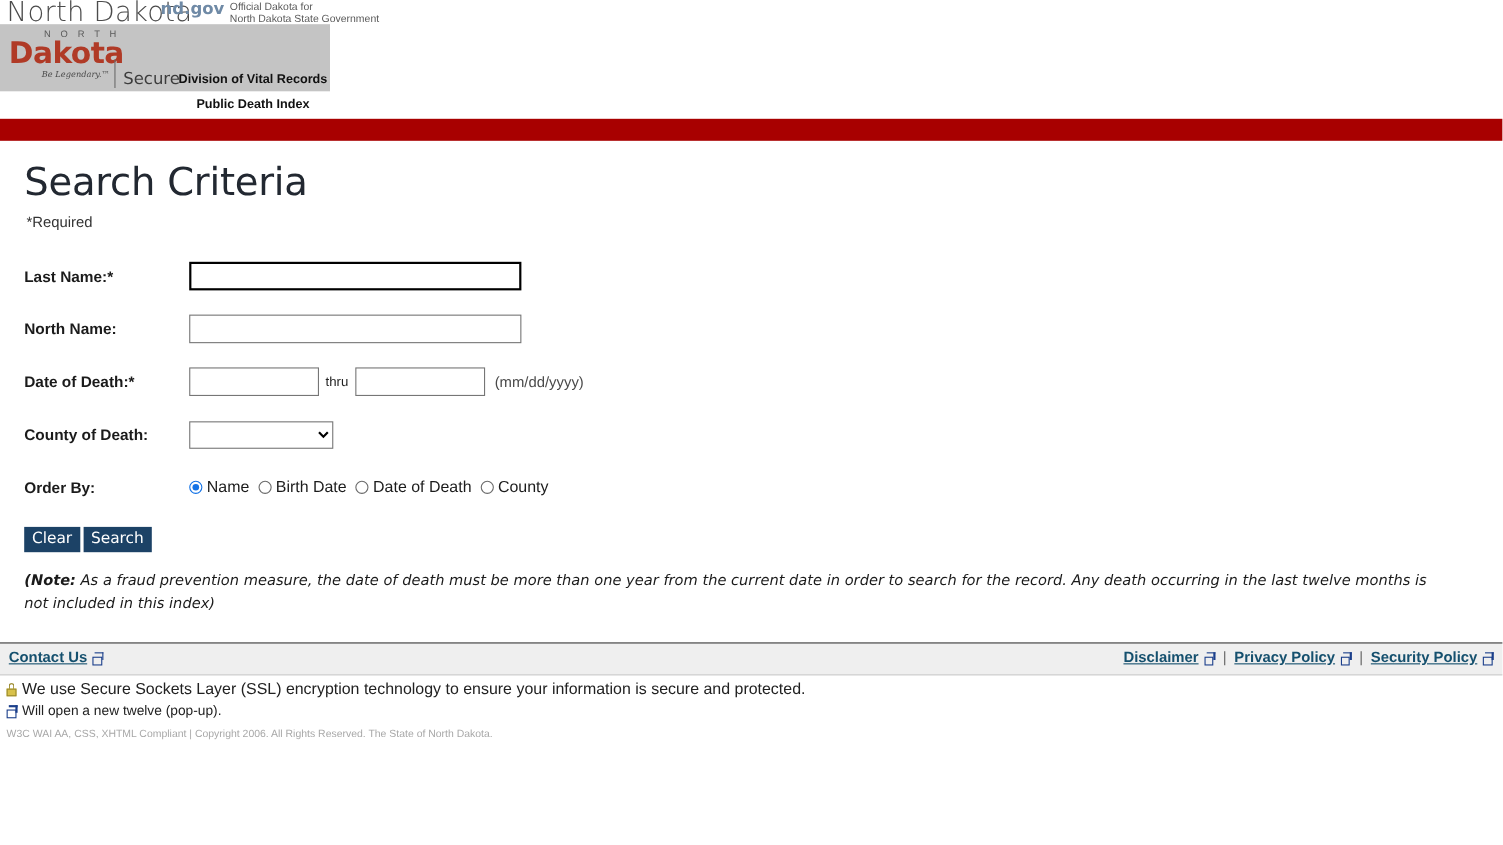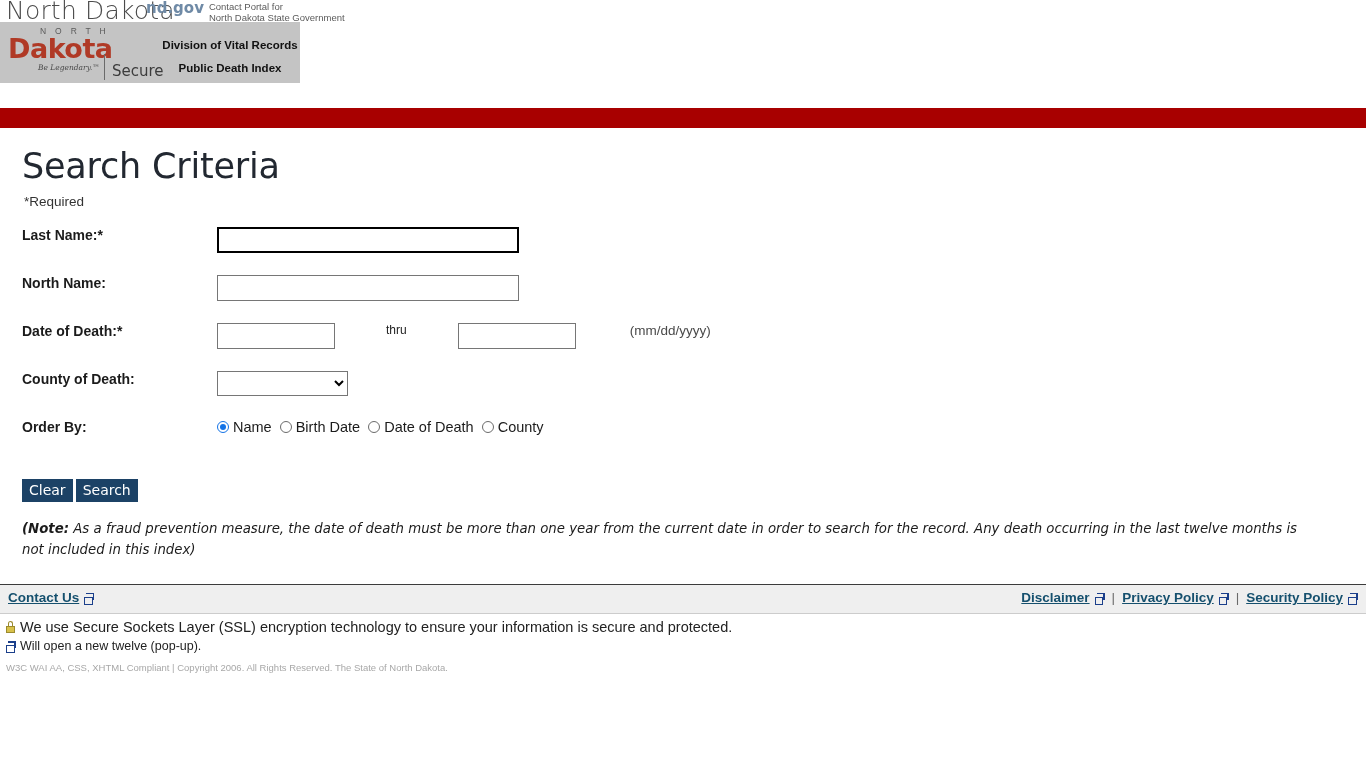--- a/index.html
+++ b/index.html
@@ -117,21 +117,21 @@
     position: absolute;
     left: 112px;
     top: 40px;
     font-family: "DejaVu Sans", sans-serif;
     font-size: 15px;
     color: #3c3c3c;
   }
   .banner-titles {
     position: absolute;
     left: 150px;
-    top: 12px;
+    top: 39px;
     width: 160px;
     text-align: center;
   }
   .banner-title {
     font-family: "Liberation Sans", sans-serif;
     font-size: 11.5px;
     font-weight: bold;
     color: #111111;
     line-height: 23px;
     white-space: nowrap;
@@ -166,23 +166,22 @@
     padding: 8px 0 0 24px;
     font-size: 13.5px;
     color: #333333;
   }
 
   .form-area {
     padding: 18px 0 0 22px;
   }
   .form-row {
     display: flex;
-    align-items: flex-start;
+    align-items: center;
     height: 48px;
-    gap: 45px;
   }
   .form-label {
     width: 150px;
     font-size: 14px;
     font-weight: bold;
     color: #1b1b1b;
     flex: 0 0 150px;
   }
   .txt {
     box-sizing: border-box;
@@ -409,21 +408,21 @@
 
 <div class="masthead">
 
   <div class="nd-topbar">
     <div class="nd-wordmark">North Dakota</div>
   </div>
 
   <div class="ndgov-group">
     <div class="ndgov-logo">nd.gov</div>
     <div class="ndgov-tag">
-      <div>Contact Portal for</div>
+      <div>Official Dakota for</div>
       <div>North Dakota State Government</div>
     </div>
   </div>
 
   <div class="gray-band">
     <div class="logo-block">
       <div class="logo-north">N O R T H</div>
       <div class="logo-dakota">Dakota</div>
       <div class="logo-legendary">Be Legendary.™</div>
     </div>

